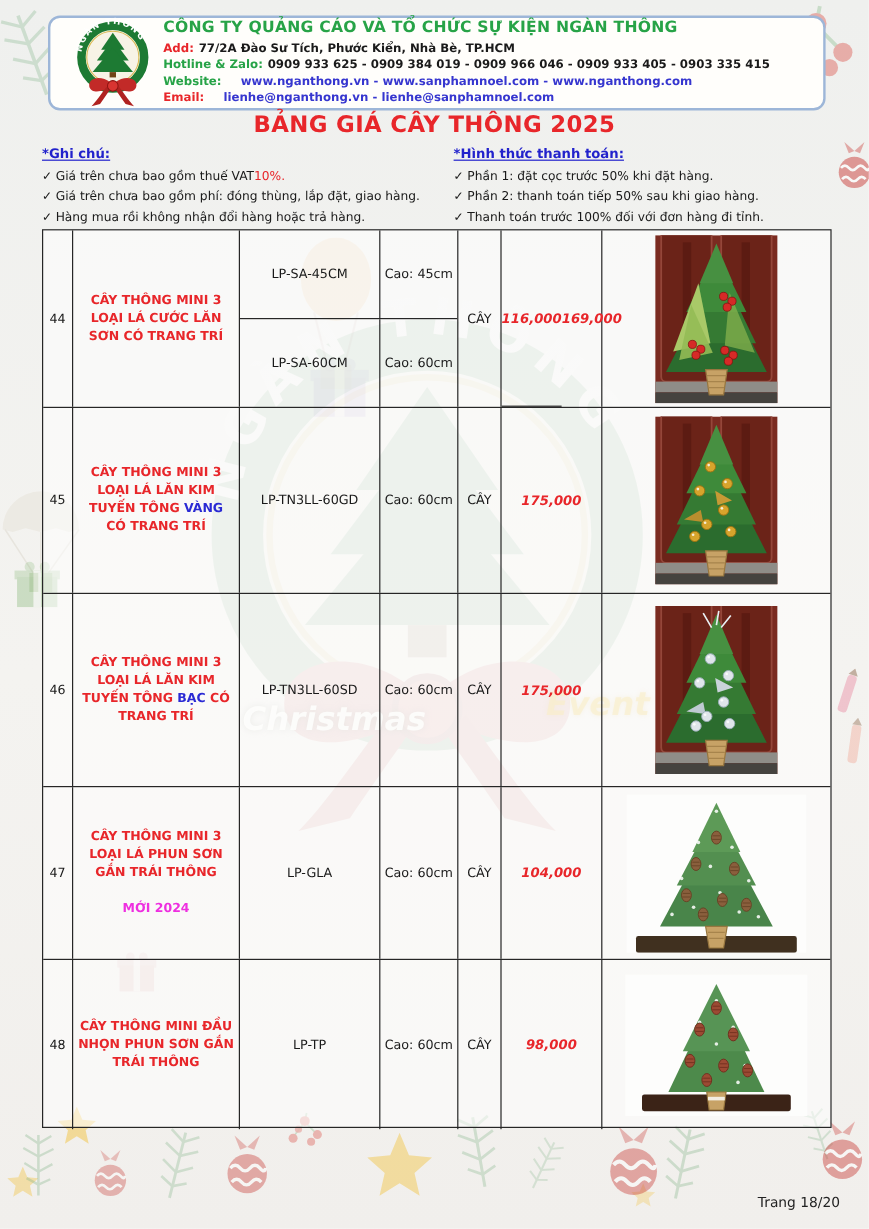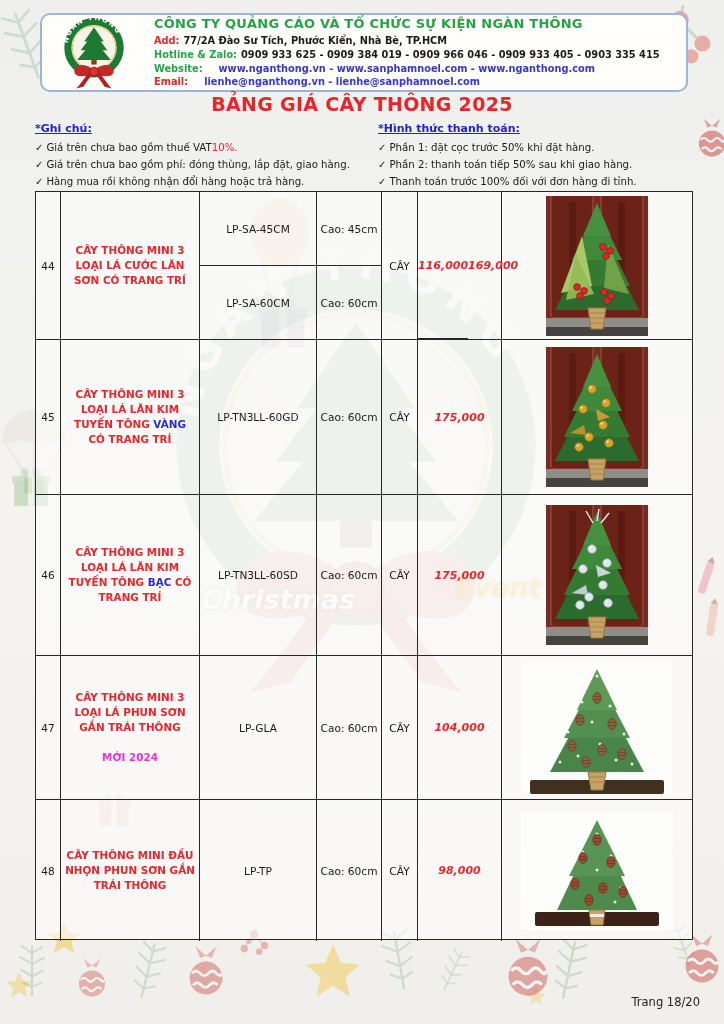--- a/index.html
+++ b/index.html
@@ -20,21 +20,21 @@
   .wm-event { left:455px; top:572px; font-size:27px; color:rgba(242,216,128,.55); text-shadow:0 0 4px rgba(230,200,120,.35); }
 
   
   .header-box {
     position:absolute; left:40px; top:13px; width:648px; height:79px;
     background:#fffefb; border:2px solid #9db6d8; border-radius:10px;
     display:flex; align-items:center; padding:3px 8px 3px 14px; z-index:2;
   }
   .logo-wrap { width:76px; height:78px; flex:0 0 auto; }
   .logo-wrap svg { width:100%; height:100%; }
-  .header-text { margin-left:22px; flex:1; min-width:0; }
+  .header-text { margin-left:4px; flex:1; min-width:0; }
   .company-name { color:#27a347; font-weight:bold; font-size:13px; letter-spacing:.2px; margin-bottom:3px; white-space:nowrap; }
   .info-line { font-size:9.8px; font-weight:bold; line-height:13.6px; white-space:nowrap; }
   .info-label { margin-right:4px; }
   .info-text.link { color:#3636cf;padding-left:12px; }
 
   
   .page-title {
     position:absolute; top:93px; left:0; width:100%; text-align:center;
     font-size:19px; font-weight:bold; color:#e8262a; letter-spacing:.3px; z-index:2;
   }

